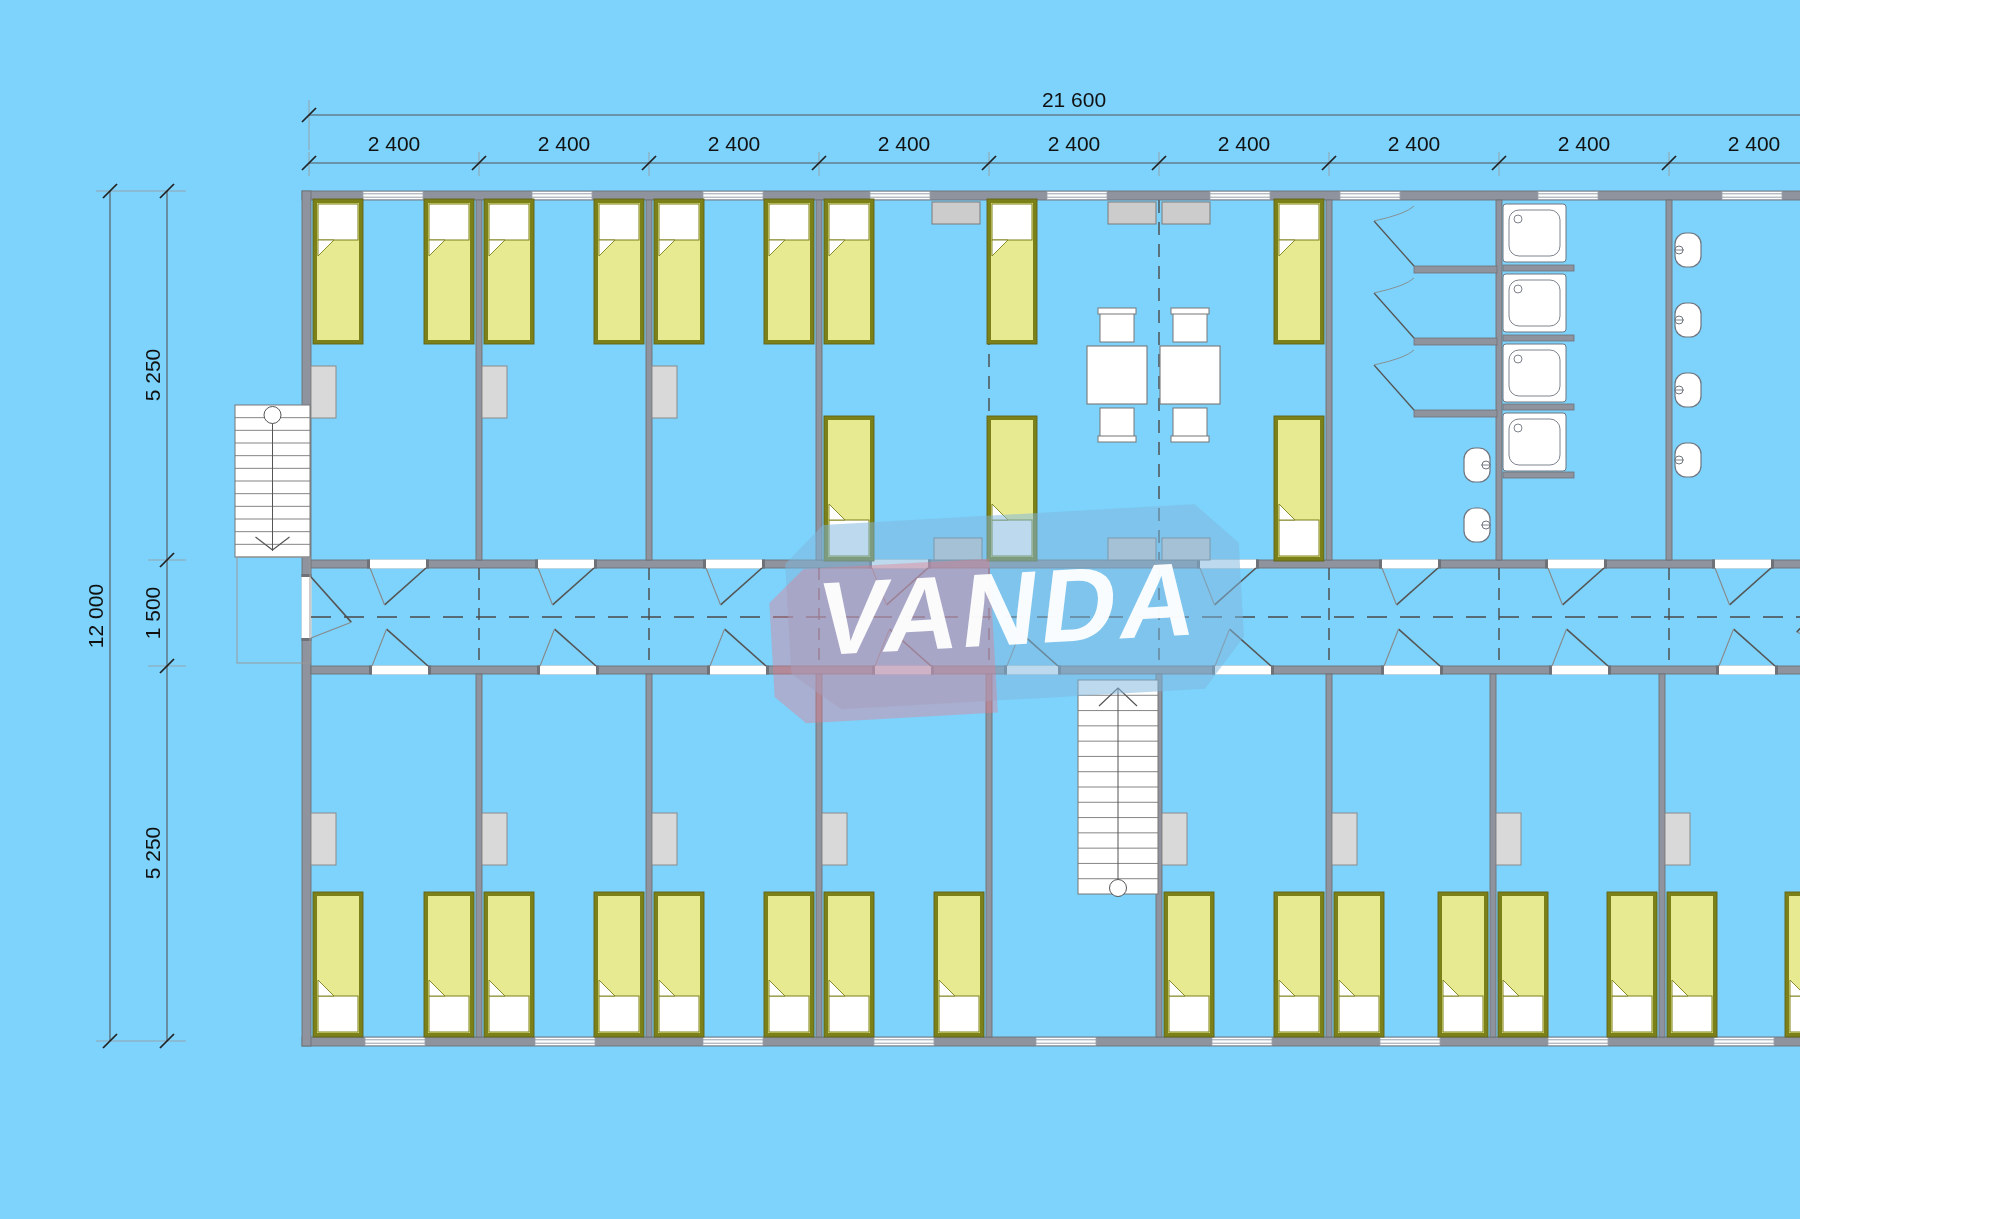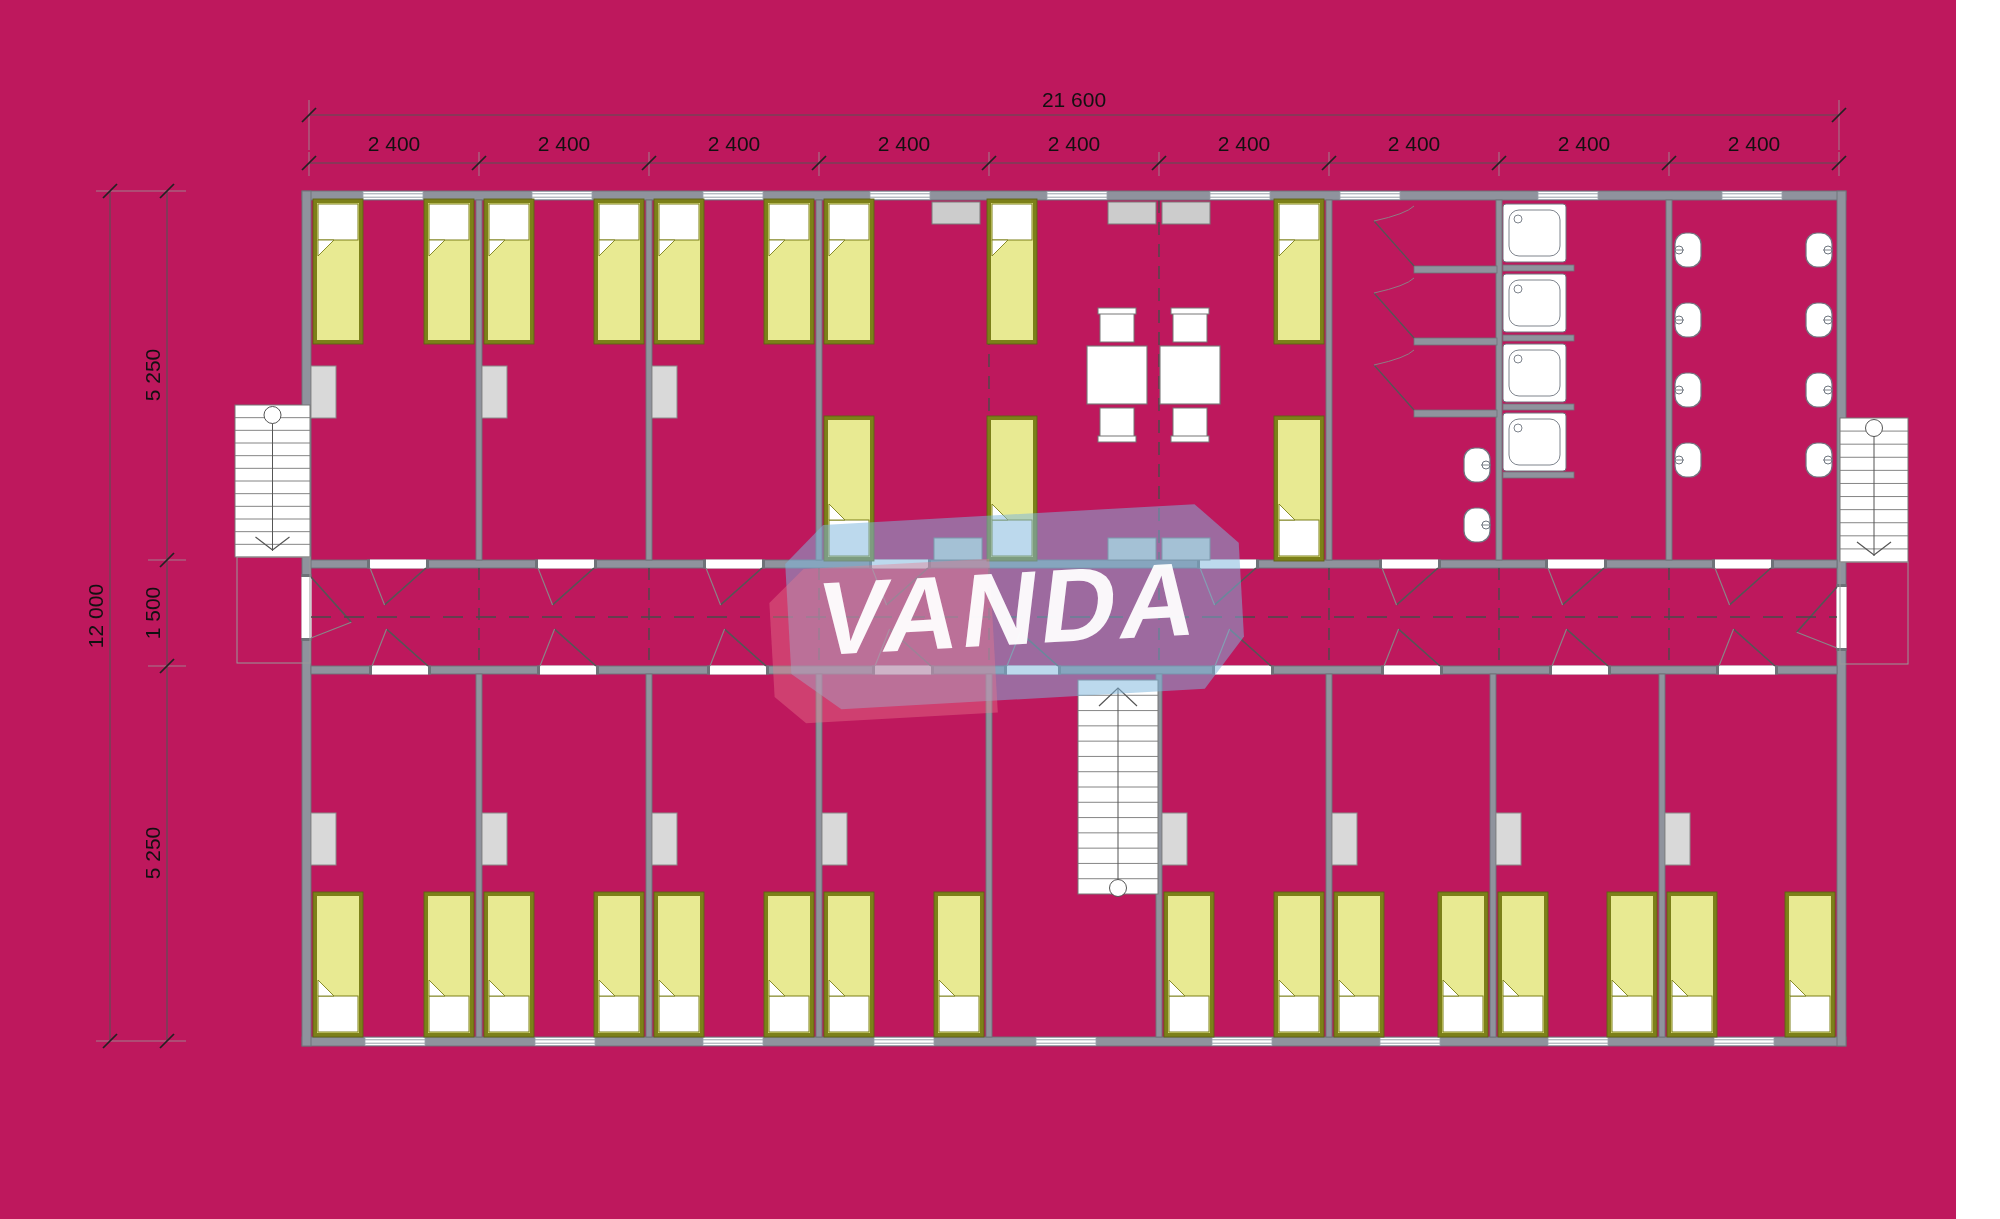--- a/index.html
+++ b/index.html
@@ -1,16 +1,16 @@
 <!DOCTYPE html>
 <html><head>
 <meta charset="utf-8">
 <style>
   html,body{margin:0;padding:0;background:#ffffff;}
-  #stage{position:relative;width:1956px;height:1219px;background:#be185d;overflow:hidden;
+  #stage{position:relative;width:1800px;height:1219px;background:#7dd3fc;overflow:hidden;
          font-family:"Liberation Sans", sans-serif;text-align:center;}
   svg{position:absolute;left:0;top:0;}
   text{font-family:"Liberation Sans", sans-serif;}
 </style>
 </head>
 <body>
 
 <div id="stage">
   <svg id="plan" width="2000" height="1219" viewBox="0 0 2000 1219">
       <g>

